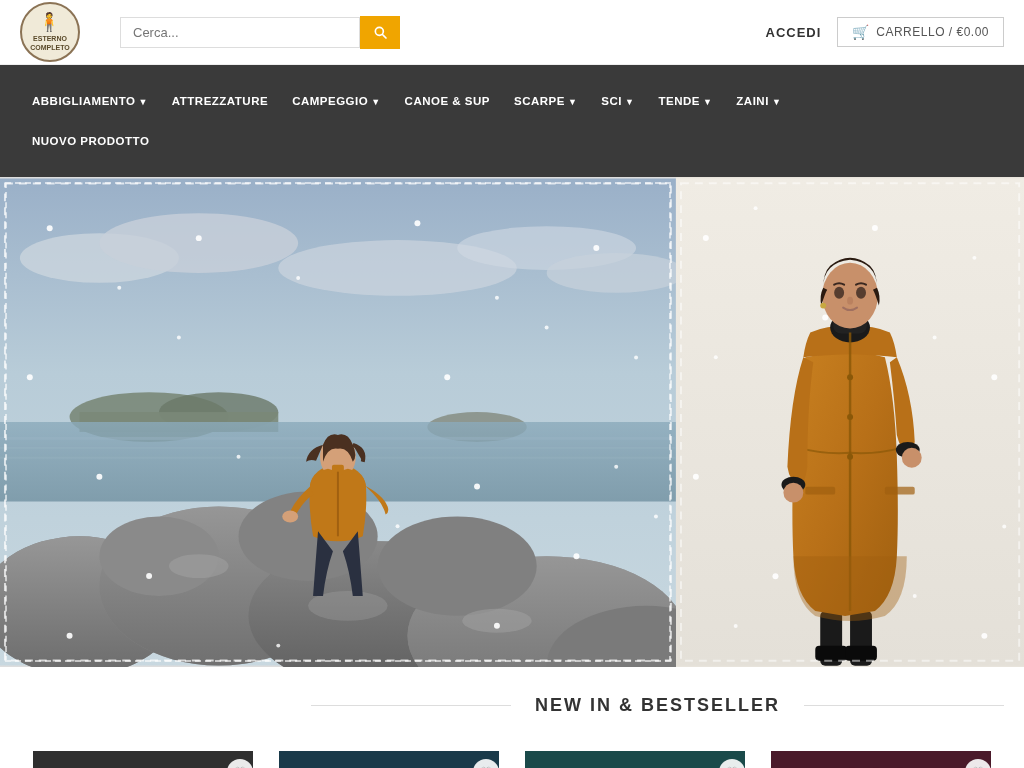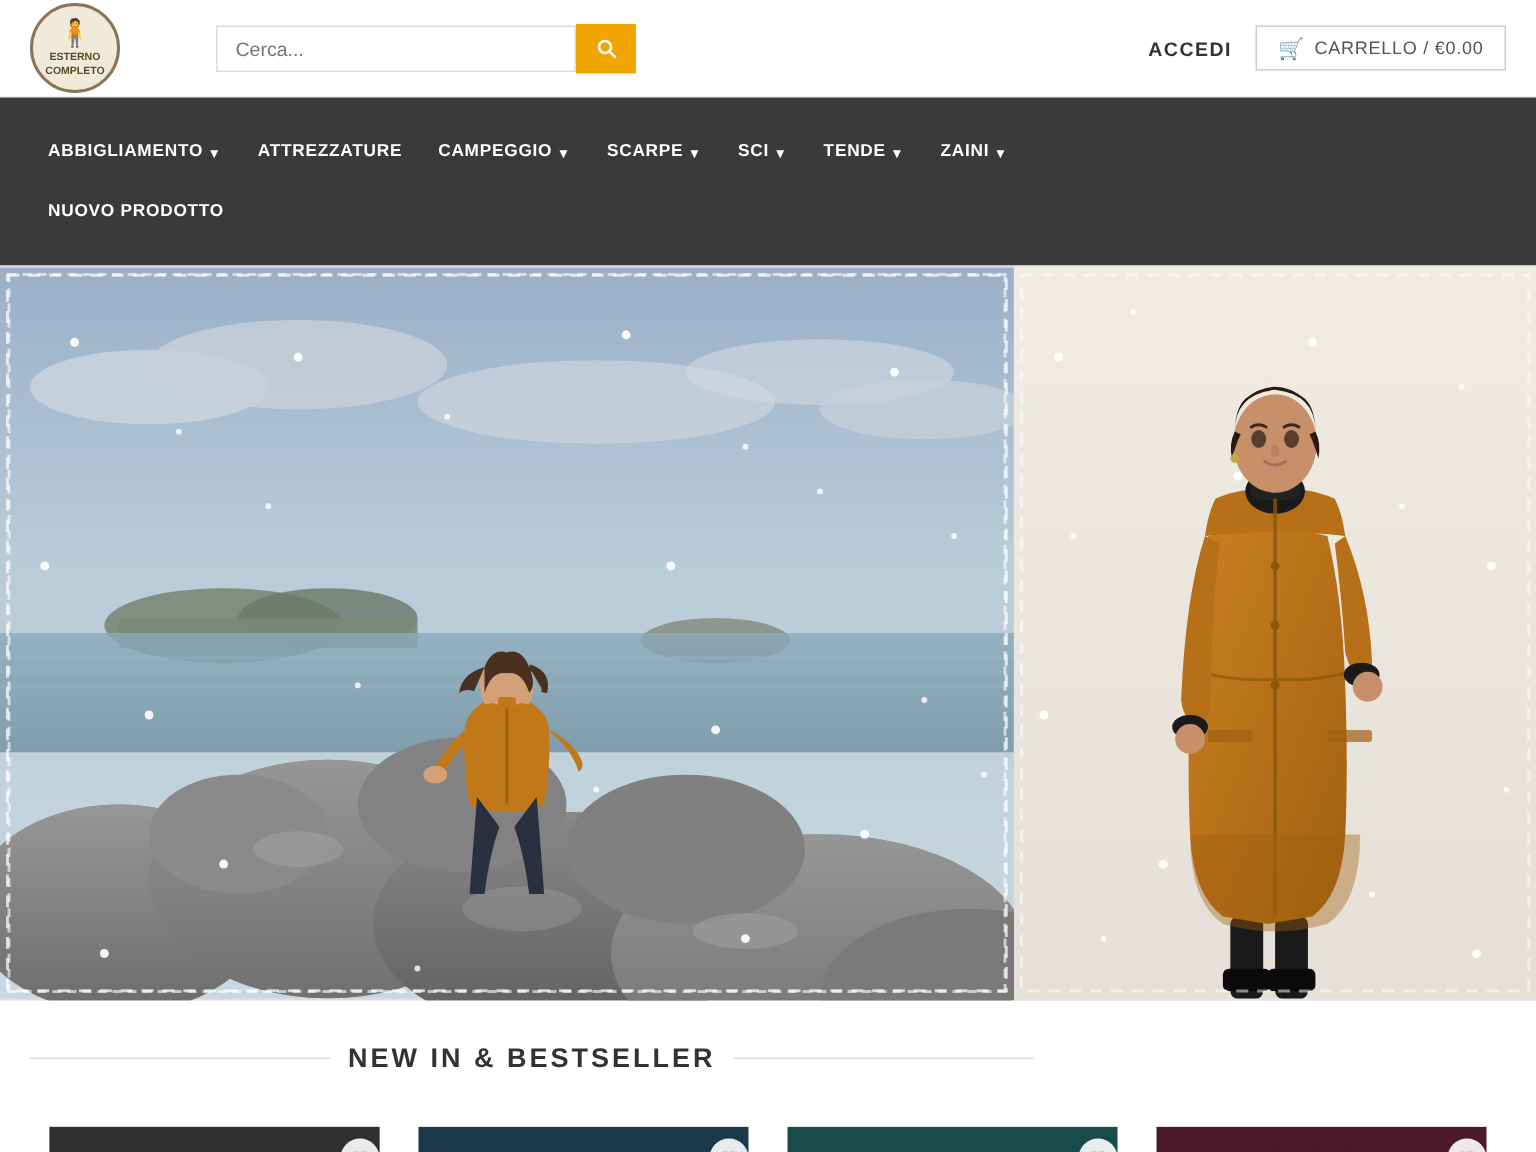--- a/index.html
+++ b/index.html
@@ -41,21 +41,20 @@
     .logo-figure {
       font-size: 18px;
       display: block;
       margin-bottom: 2px;
     }
     .search-area {
       display: flex;
       align-items: center;
       flex: 1;
       max-width: 300px;
-      margin-left: 24px;
     }
     .search-input {
       border: 1px solid #ddd;
       padding: 7px 12px;
       font-size: 13px;
       width: 240px;
       outline: none;
       color: #999;
     }
     .search-btn {
@@ -160,22 +159,22 @@
 
     
     .section-title-area {
       text-align: center;
       padding: 28px 20px 20px;
       background: #fff;
     }
     .section-divider {
       display: flex;
       align-items: center;
-      justify-content: flex-start;
-      gap: 12px;
+      justify-content: flex-end;
+      gap: 24px;
     }
     .divider-line {
       flex: 1;
       max-width: 200px;
       height: 1px;
       background: #ddd;
     }
     .section-title {
       font-size: 18px;
       font-weight: bold;
@@ -262,20 +261,23 @@
   <div class="nav-item">
     <span>ABBIGLIAMENTO</span>
     <span class="nav-arrow">▼</span>
   </div>
   <div class="nav-item">
     <span>ATTREZZATURE</span>
   </div>
   <div class="nav-item">
     <span>CAMPEGGIO</span>
     <span class="nav-arrow">▼</span>
+  </div>
+  <div class="nav-item">
+    <span>CANOE &amp; SUP</span>
   </div>
   <div class="nav-item">
     <span>SCARPE</span>
     <span class="nav-arrow">▼</span>
   </div>
   <div class="nav-item">
     <span>SCI</span>
     <span class="nav-arrow">▼</span>
   </div>
   <div class="nav-item">

